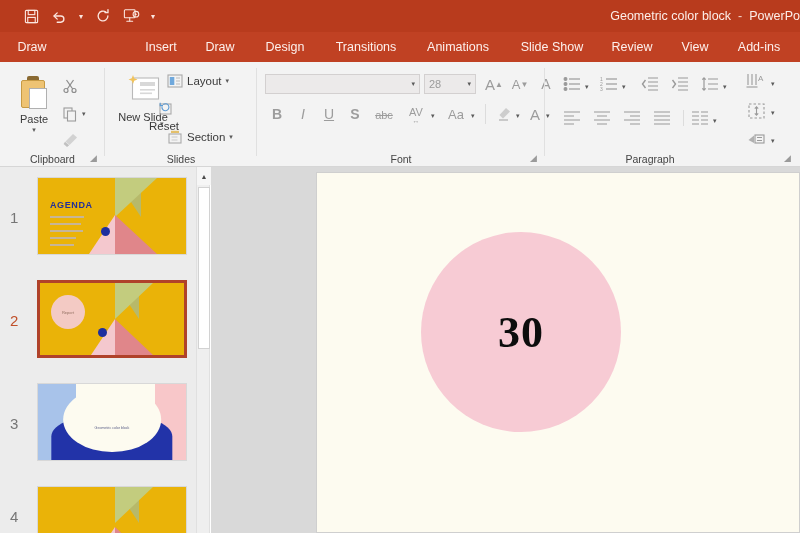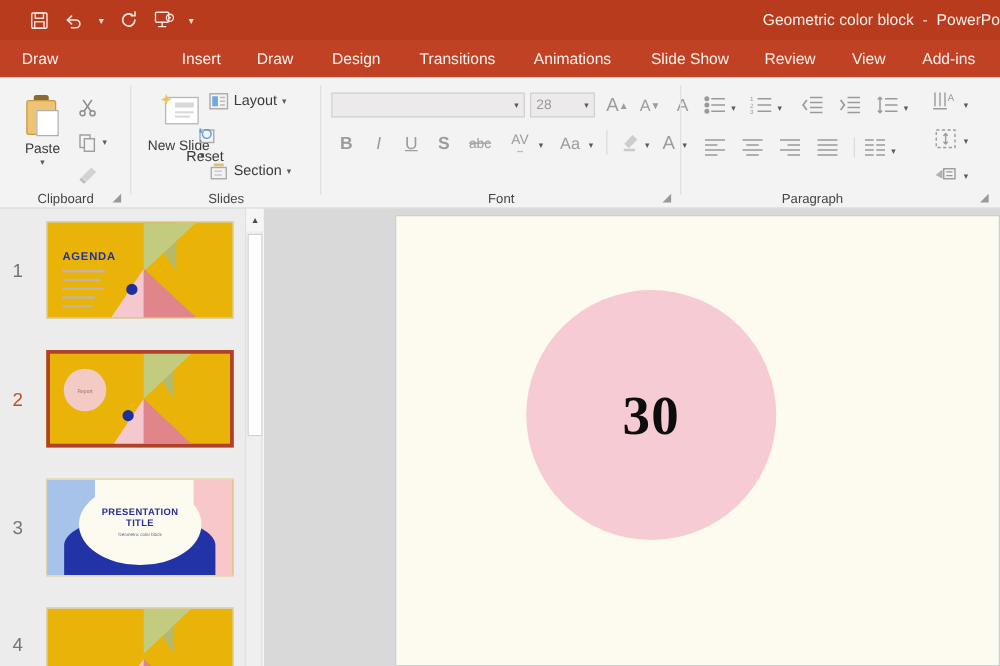--- a/index.html
+++ b/index.html
@@ -529,24 +529,20 @@
     </div>
 
     <div class="thumb-row" style="top:216px; height:80px;">
       <div class="thumb-num">3</div>
       <div class="thumb">
         <div class="t3-left"></div>
         <div class="t3-right"></div>
         <div class="t3-center"></div>
         <div class="t3-dome"></div>
         <div class="t3-circle"></div>
-        <div class="t3-title">
-          <span>PRESENTATION</span><br>
-          <span>TITLE</span>
-        </div>
         <div class="t3-sub">Geometric color block</div>
       </div>
     </div>
 
     <div class="thumb-row" style="top:319px; height:80px;">
       <div class="thumb-num" style="top:22px; transform:none;">4</div>
       <div class="thumb">
         <div class="tri" style="left:52%; top:0; border-left:24px solid transparent; border-top:36px solid #b7b96a;"></div>
         <div class="tri" style="left:52%; top:0; border-right:38px solid transparent; border-top:36px solid #c3cc7e;"></div>
         <div class="tri" style="left:calc(52% - 24px); bottom:0; border-left:24px solid transparent; border-bottom:36px solid #f4c8ce;"></div>

